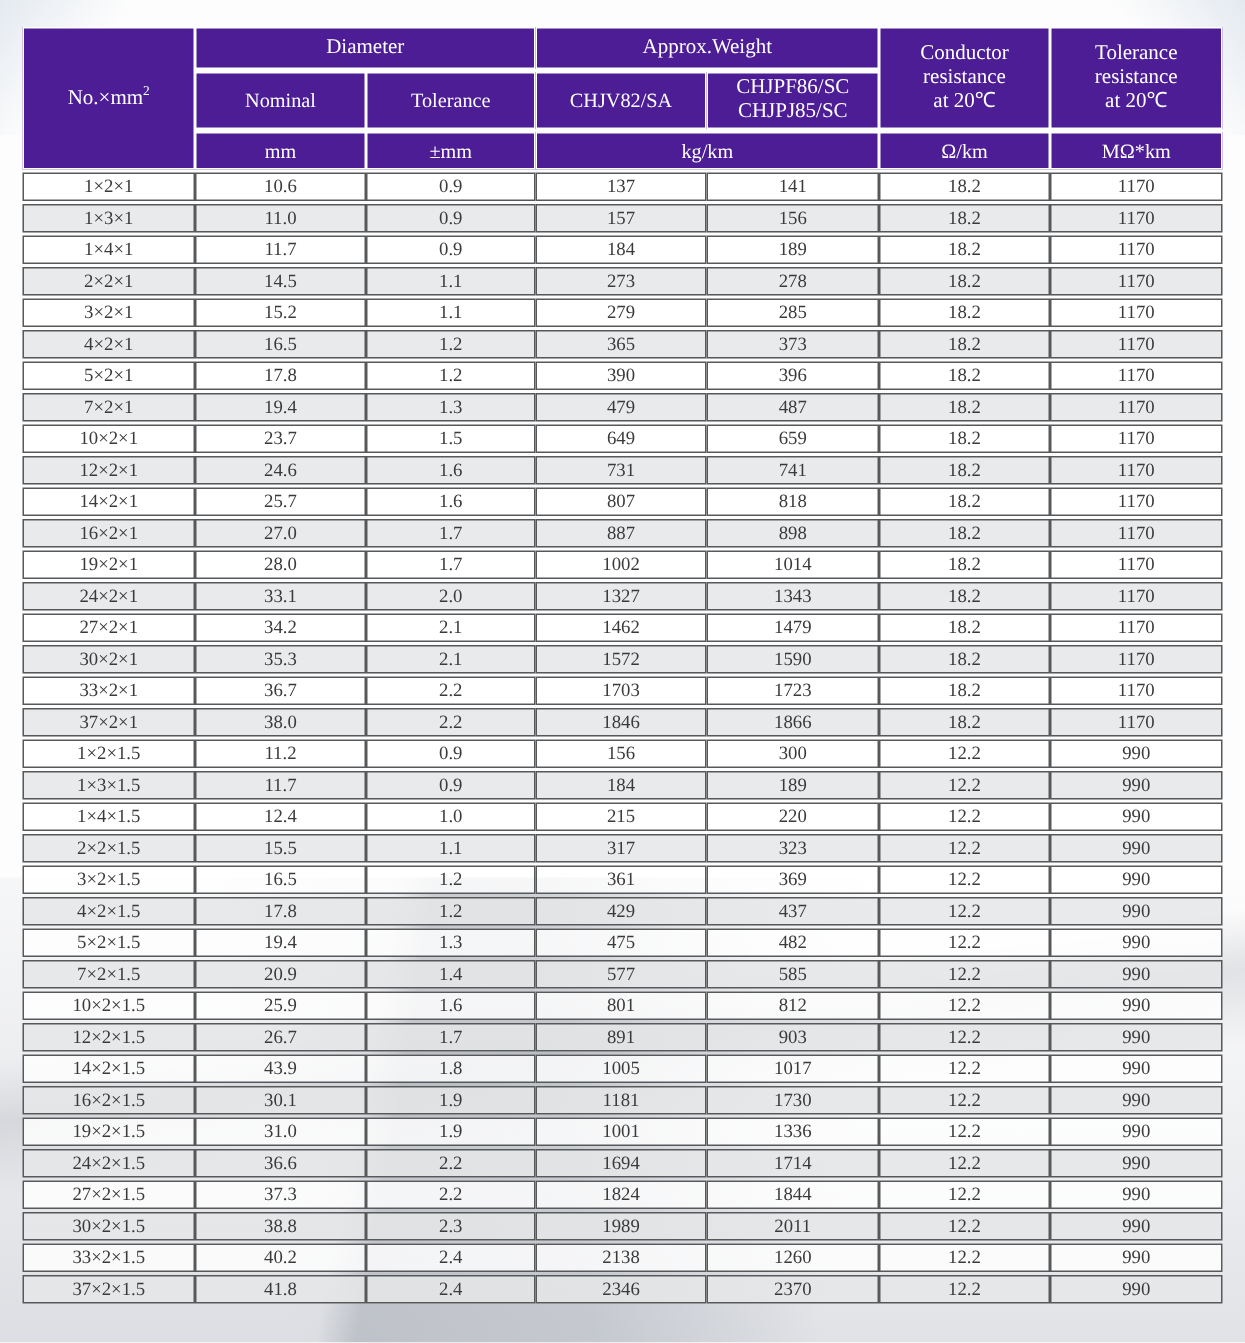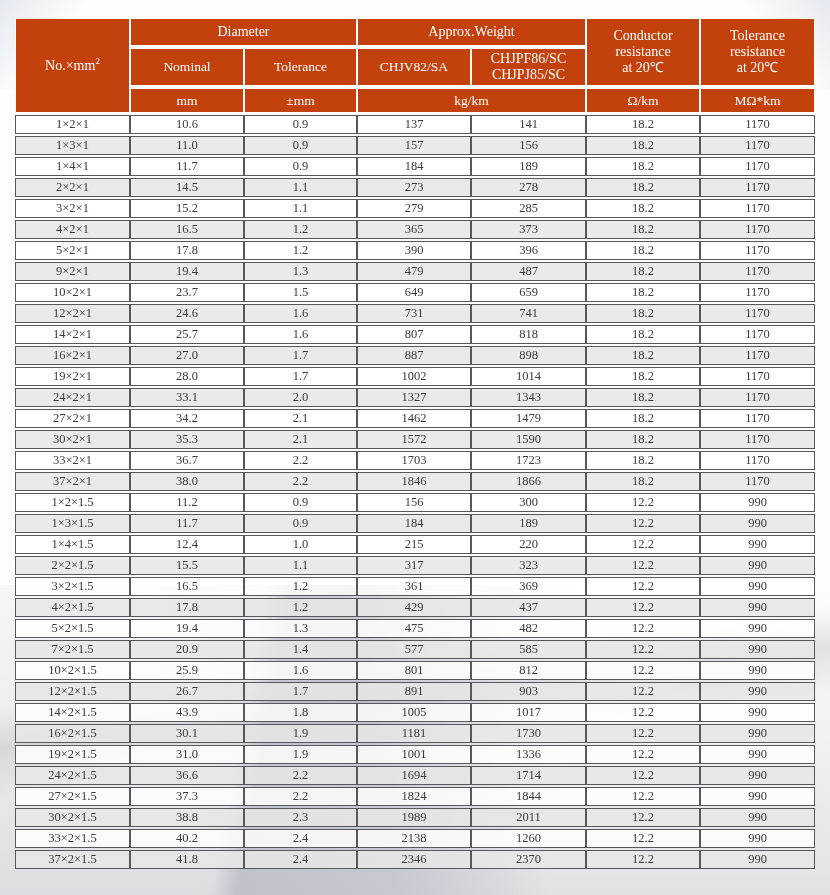--- a/index.html
+++ b/index.html
@@ -26,21 +26,21 @@
     position:absolute;left:-40px;bottom:150px;width:940px;height:90px;
     background:linear-gradient(180deg, rgba(255,255,255,0) 0%, rgba(120,126,138,0.18) 45%, rgba(255,255,255,0) 100%);
     transform:rotate(-7deg);
   }
 
   table.spec{
     position:absolute;left:15px;top:16px;width:800px;
     border-collapse:separate;border-spacing:0 2px;table-layout:fixed;
   }
   thead th{
-    background:#c2410c;color:#ffffff;font-weight:normal;
+    background:#4c1d95;color:#ffffff;font-weight:normal;
     border:1px solid #ffffff;padding:0;text-align:center;vertical-align:middle;
   }
   thead tr.r1 th{height:26px;font-size:14px;}
   thead tr.r2 th{height:36px;font-size:13.5px;}
   thead tr.r3 th{height:23px;font-size:13.5px;}
   th.multiline span{display:block;line-height:16px;font-size:14px;}
   th sup{font-size:9px;line-height:0;}
 
   tbody td{
     border:1px solid #57585a;color:#3a3a3a;
@@ -158,21 +158,21 @@
       <tr>
         <td>5×2×1</td>
         <td>17.8</td>
         <td>1.2</td>
         <td>390</td>
         <td>396</td>
         <td>18.2</td>
         <td>1170</td>
       </tr>
       <tr>
-        <td>9×2×1</td>
+        <td>7×2×1</td>
         <td>19.4</td>
         <td>1.3</td>
         <td>479</td>
         <td>487</td>
         <td>18.2</td>
         <td>1170</td>
       </tr>
       <tr>
         <td>10×2×1</td>
         <td>23.7</td>

